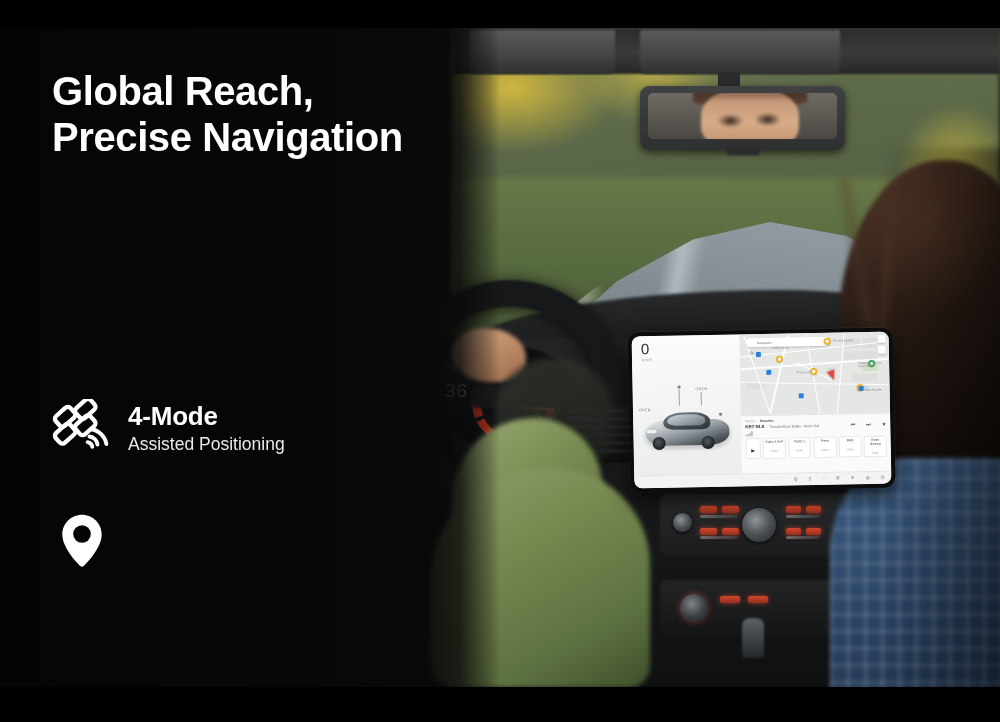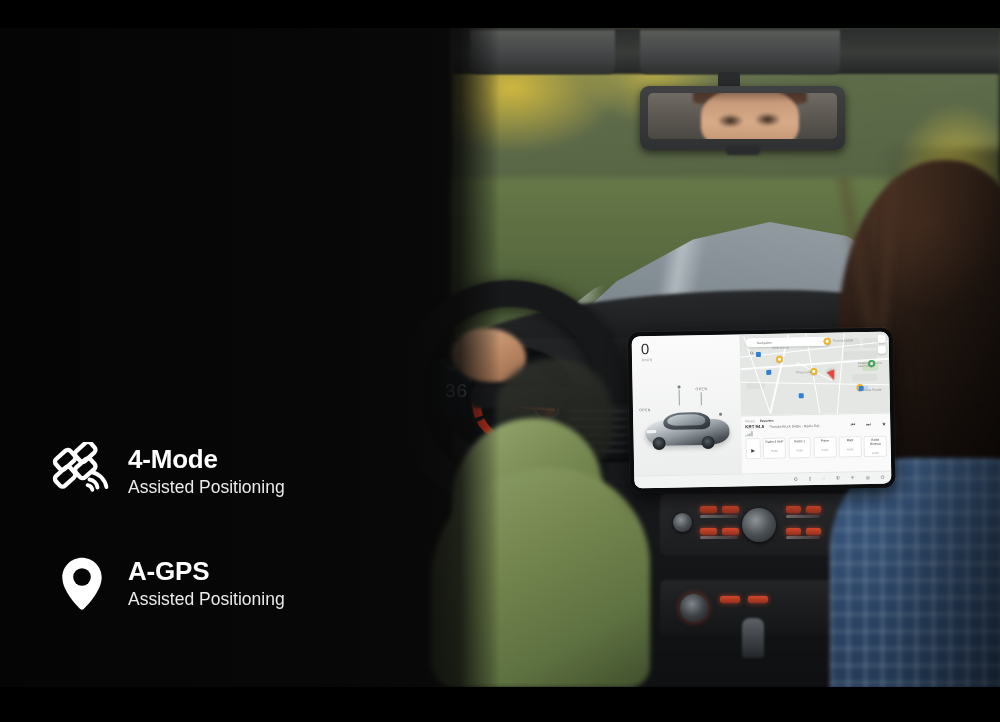--- a/index.html
+++ b/index.html
@@ -480,21 +480,21 @@
   }
   .headline {
     font-size:40px; line-height:1.15; font-weight:bold; color:#ffffff;
     letter-spacing:-.4px; white-space:pre-line; margin-bottom:22px;
   }
   .subcopy {
     font-size:18.5px; line-height:1.58; color:#ededed; font-weight:400;
     max-width:400px; letter-spacing:.05px; white-space:pre-line;
   }
 
-  .features { position:absolute; left:52px; top:442px; }
+  .features { position:absolute; left:52px; top:399px; }
   .feature { display:flex; align-items:center; gap:16px; margin-bottom:52px; }
   .feature-icon { width:60px; height:60px; flex:0 0 60px; position:relative; }
   .feature-text .f-title {
     font-size:26px; font-weight:bold; color:#fff; line-height:1.12; letter-spacing:-.2px;
   }
   .feature-text .f-sub {
     font-size:17.5px; color:#eaeaea; line-height:1.3; margin-top:2px; font-weight:400;
   }
 </style>
 </head>
@@ -749,20 +749,22 @@
           <span class="sb-ico">✆</span>
           <span class="sb-ico">✳</span>
           <span class="sb-ico">◎</span>
           <span class="sb-ico">⏻</span>
         </div>
       </div>
     </div>
   </div>
 
   <div class="copy-panel">
+    <h1 class="headline">Global Reach,
+Precise Navigation</h1>
 
     <div class="features">
 
       <div class="feature">
         <div class="feature-icon">
           <svg viewBox="0 0 64 64" width="60" height="60" aria-hidden="true">
             <g fill="none" stroke="#ffffff" stroke-width="4.6" stroke-linejoin="round">
               <rect x="3.5" y="12" width="21" height="14" rx="4" transform="rotate(-42 14 19)"></rect>
               <rect x="25" y="3.5" width="21" height="14" rx="4" transform="rotate(-42 35.5 10.5)"></rect>
               <rect x="3.5" y="30" width="21" height="14" rx="4" transform="rotate(-42 14 37)"></rect>
@@ -781,22 +783,18 @@
         </div>
       </div>
 
       <div class="feature">
         <div class="feature-icon">
           <svg viewBox="0 0 64 64" width="60" height="60" aria-hidden="true">
             <path d="M32 4 C20.4 4 11 13.4 11 25 c0 14.8 17.2 31.7 19.2 33.6 a2.6 2.6 0 0 0 3.6 0 C35.8 56.7 53 39.8 53 25 53 13.4 43.6 4 32 4 z" fill="#ffffff"></path>
             <circle cx="32" cy="24.5" r="9.4" fill="#050505"></circle>
           </svg>
         </div>
-        <div class="feature-text">
-          <div class="f-title">A-GPS</div>
-          <div class="f-sub">Assisted Positioning</div>
-        </div>
       </div>
     </div>
   </div>
 
   <div class="letterbox bottom"></div>
 </div>
 
 </body></html>

